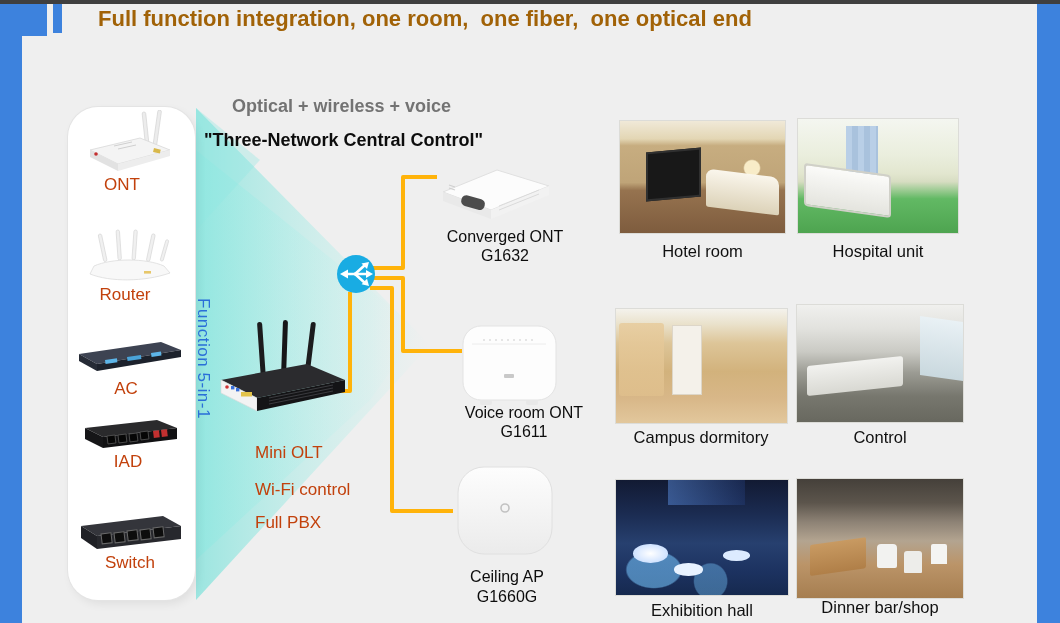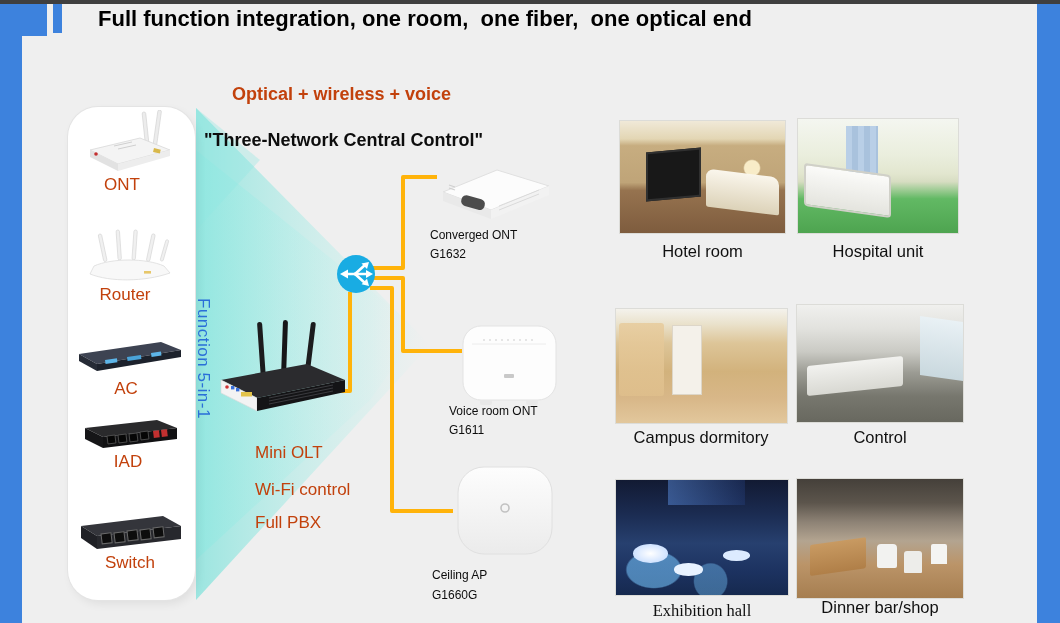--- a/index.html
+++ b/index.html
@@ -6,40 +6,40 @@
   html,body { width:1060px; height:623px; }
   body { font-family:"Liberation Sans", sans-serif; background:#efefef; position:relative; overflow:hidden; }
   .abs { position:absolute; }
 
   
   .top-strip { left:0; top:0; width:1060px; height:4px; background:#3f3f3f; }
   .left-bar { left:0; top:4px; width:22px; height:619px; background:#3d82dd; }
   .corner-block { left:0; top:4px; width:47px; height:32px; background:#3d82dd; }
   .title-tick { left:53px; top:4px; width:9px; height:29px; background:#3d82dd; }
   .right-bar { left:1037px; top:4px; width:23px; height:619px; background:#3d82dd; }
-  .slide-title { left:98px; top:6px; font-size:22px; font-weight:bold; color:#000000; white-space:pre; }
+  .slide-title { left:98px; top:6px; font-size:22px; font-weight:bold; color:#a16207; white-space:pre; }
 
   
   .device-panel { left:68px; top:107px; width:127px; height:493px; background:#ffffff; border-radius:30px;
                   box-shadow:0 0 0 1px #e4e4e4, 3px 4px 10px rgba(0,0,0,.07); }
   .dev-label { font-size:17px; color:#c2410c; text-align:center; width:100px; }
 
   
   .funnel { left:0; top:0; pointer-events:none; }
 
   
   .funnel-label { left:193px; top:298px; height:190px; writing-mode:vertical-rl; font-size:17px; color:#2a6fd8; letter-spacing:.5px; }
 
   
-  .headline1 { left:232px; top:84px; font-size:18px; font-weight:bold; color:#c2410c; }
+  .headline1 { left:232px; top:96px; font-size:18px; font-weight:bold; color:#737373; }
   .headline2 { left:204px; top:130px; font-size:18px; font-weight:bold; color:#0d0d0d; }
 
   .feature { font-size:17px; color:#c2410c; left:255px; }
 
-  .endpoint-label { font-size:12px; color:#0d0d0d; }
+  .endpoint-label { font-size:16px; color:#0d0d0d; text-align:center; }
 
   
   .photo { position:absolute; overflow:hidden; box-shadow:0 0 0 1px #dcdcd8; }
   .photo::before, .photo::after { content:""; position:absolute; }
 
   .ph-hotel { background:
       radial-gradient(circle at 80% 42%, #f8ecc8 0 5%, rgba(0,0,0,0) 6%),
       linear-gradient(180deg,#f0e9d8 0%,#e3d6b4 16%,#c7ad80 22%,#bfa478 55%,#96734f 62%,#7e5c3e 100%); }
   .ph-hotel::before { left:16%; top:26%; width:31%; height:40%; background:#181818; border:2px solid #303030; transform:skewY(-5deg); }
   .ph-hotel::after { left:52%; top:46%; width:44%; height:34%; background:linear-gradient(180deg,#faf6ec,#dcd2b8); border-radius:8px 8px 2px 2px; transform:skewY(7deg); }
@@ -258,16 +258,16 @@
 <div class="photo ph-hospital" style="left:798px;top:119px;width:160px;height:114px;"></div>
 <div class="abs caption" style="left:798px;top:242px;width:160px;">Hospital unit</div>
 
 <div class="photo ph-campus" style="left:616px;top:309px;width:171px;height:114px;"></div>
 <div class="abs caption" style="left:608px;top:428px;width:186px;">Campus dormitory</div>
 
 <div class="photo ph-office" style="left:797px;top:305px;width:166px;height:117px;"></div>
 <div class="abs caption" style="left:797px;top:428px;width:166px;">Control</div>
 
 <div class="photo ph-exhibit" style="left:616px;top:480px;width:172px;height:115px;"></div>
-<div class="abs caption" style="left:616px;top:601px;width:172px;font-family:Liberation Serif, serif;">Exhibition hall</div>
+<div class="abs caption" style="left:616px;top:601px;width:172px;">Exhibition hall</div>
 
 <div class="photo ph-dinner" style="left:797px;top:479px;width:166px;height:119px;"></div>
 <div class="abs caption" style="left:797px;top:598px;width:166px;">Dinner bar/shop</div>
 
 </body></html>

